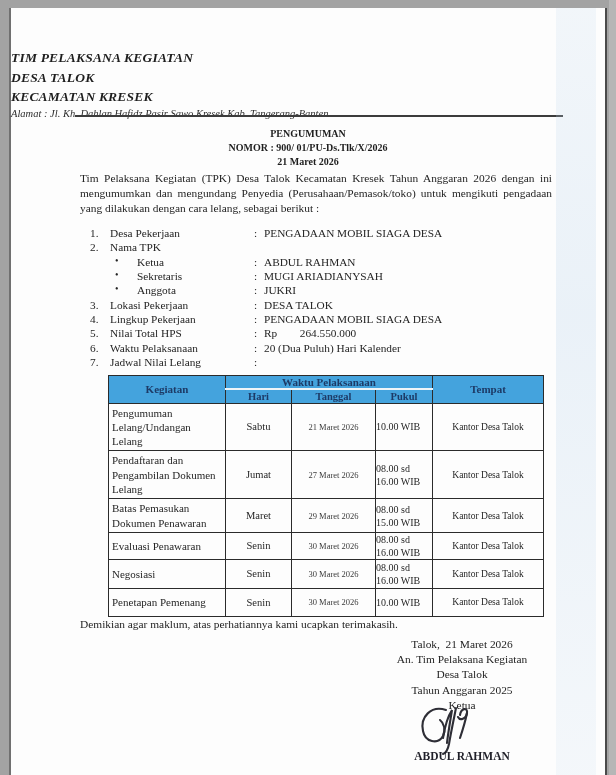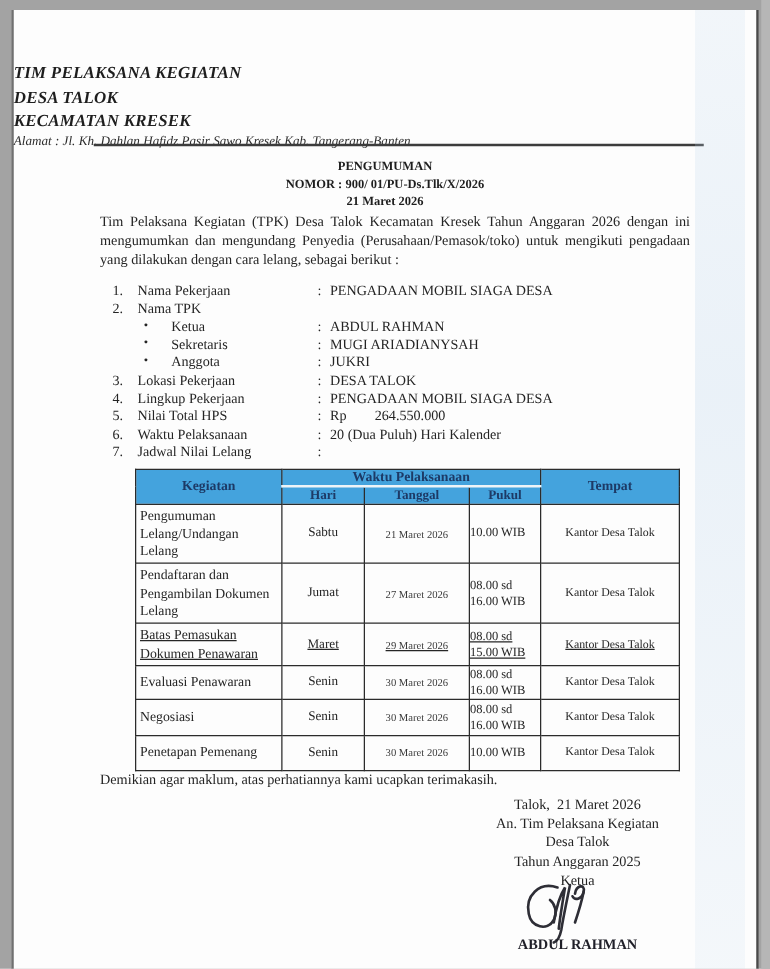--- a/index.html
+++ b/index.html
@@ -80,21 +80,21 @@
     <div>PENGUMUMAN</div>
     <div>NOMOR : 900/ 01/PU-Ds.Tlk/X/2026</div>
     <div>21 Maret 2026</div>
   </div>
 
   <div class="intro">Tim Pelaksana Kegiatan (TPK) Desa Talok Kecamatan Kresek  Tahun Anggaran 2026 dengan ini mengumumkan dan mengundang Penyedia (Perusahaan/Pemasok/toko) untuk mengikuti pengadaan yang dilakukan dengan cara lelang, sebagai berikut :</div>
 
   <div class="details">
     <div class="detail-row">
       <span class="d-no">1.</span>
-      <span class="d-label">Nama Pekerjaan</span>
+      <span class="d-label">Desa Pekerjaan</span>
       <span class="d-colon">:</span>
       <span class="d-value">PENGADAAN MOBIL SIAGA DESA</span>
     </div>
     <div class="detail-row">
       <span class="d-no">2.</span>
       <span class="d-label">Nama TPK</span>
       <span class="d-colon"></span>
       <span class="d-value"></span>
     </div>
     <div class="detail-row sub">
@@ -168,21 +168,21 @@
         <td class="c-tmp">Kantor Desa Talok</td>
       </tr>
       <tr style="height:43px;">
         <td class="c-keg">Pendaftaran dan Pengambilan Dokumen Lelang</td>
         <td class="c-hari">Jumat</td>
         <td class="c-tgl">27 Maret 2026</td>
         <td class="c-pkl">08.00 sd
 16.00 WIB</td>
         <td class="c-tmp">Kantor Desa Talok</td>
       </tr>
-      <tr style="height:32px;text-decoration:underline;">
+      <tr style="height:32px;">
         <td class="c-keg">Batas Pemasukan Dokumen Penawaran</td>
         <td class="c-hari">Maret</td>
         <td class="c-tgl">29 Maret 2026</td>
         <td class="c-pkl">08.00 sd
 15.00 WIB</td>
         <td class="c-tmp">Kantor Desa Talok</td>
       </tr>
       <tr style="height:26px;">
         <td class="c-keg">Evaluasi Penawaran</td>
         <td class="c-hari">Senin</td>

